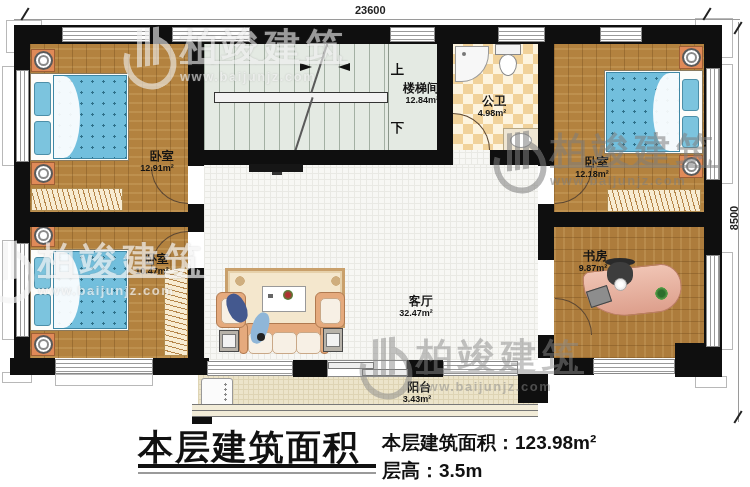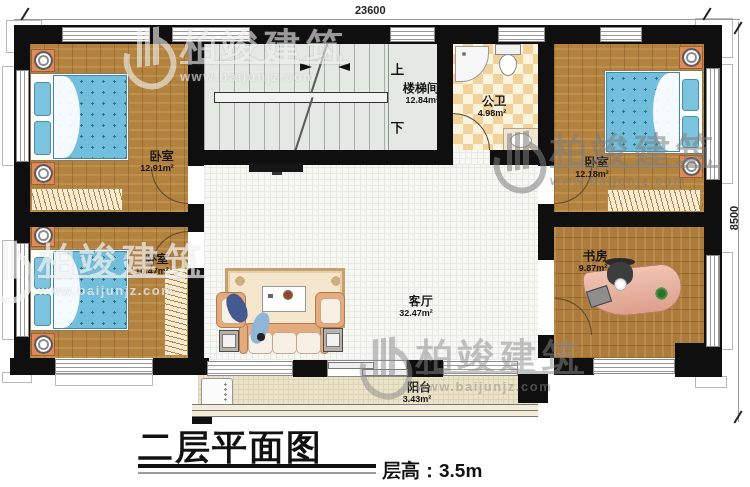--- a/index.html
+++ b/index.html
@@ -322,20 +322,23 @@
     <div class="wm-logo">
         <div class="wm-ring"></div>
         <div class="wm-bldg"></div>
       </div>
     <div class="wm-text">
       <span class="wm-brand">柏竣建筑</span>
       <span class="wm-url">www.baijunjz.com</span>
     </div>
   </div>
 
-  <div class="tb" style="left:138px;top:424px;font-size:35px;font-weight:700;letter-spacing:2px;">二层平面图</div>
+  <div class="tb" style="left:138px;top:424px;font-size:35px;font-weight:700;letter-spacing:2px;">本层建筑面积</div>
   <div class="abs" style="left:138px;top:464px;width:238px;height:4px;background:#111;z-index:20;"></div>
   <div class="abs" style="left:138px;top:472px;width:238px;height:2px;background:#9a9a9a;z-index:20;"></div>
+  <div class="tb" style="left:382px;top:430px;font-size:19px;font-weight:700;">
+    <span>本层建筑面积：</span><span>123.98m²</span>
+  </div>
   <div class="tb" style="left:382px;top:458px;font-size:19px;font-weight:700;">
     <span>层高：</span><span>3.5m</span>
   </div>
 
 </div>
 
 </body></html>

